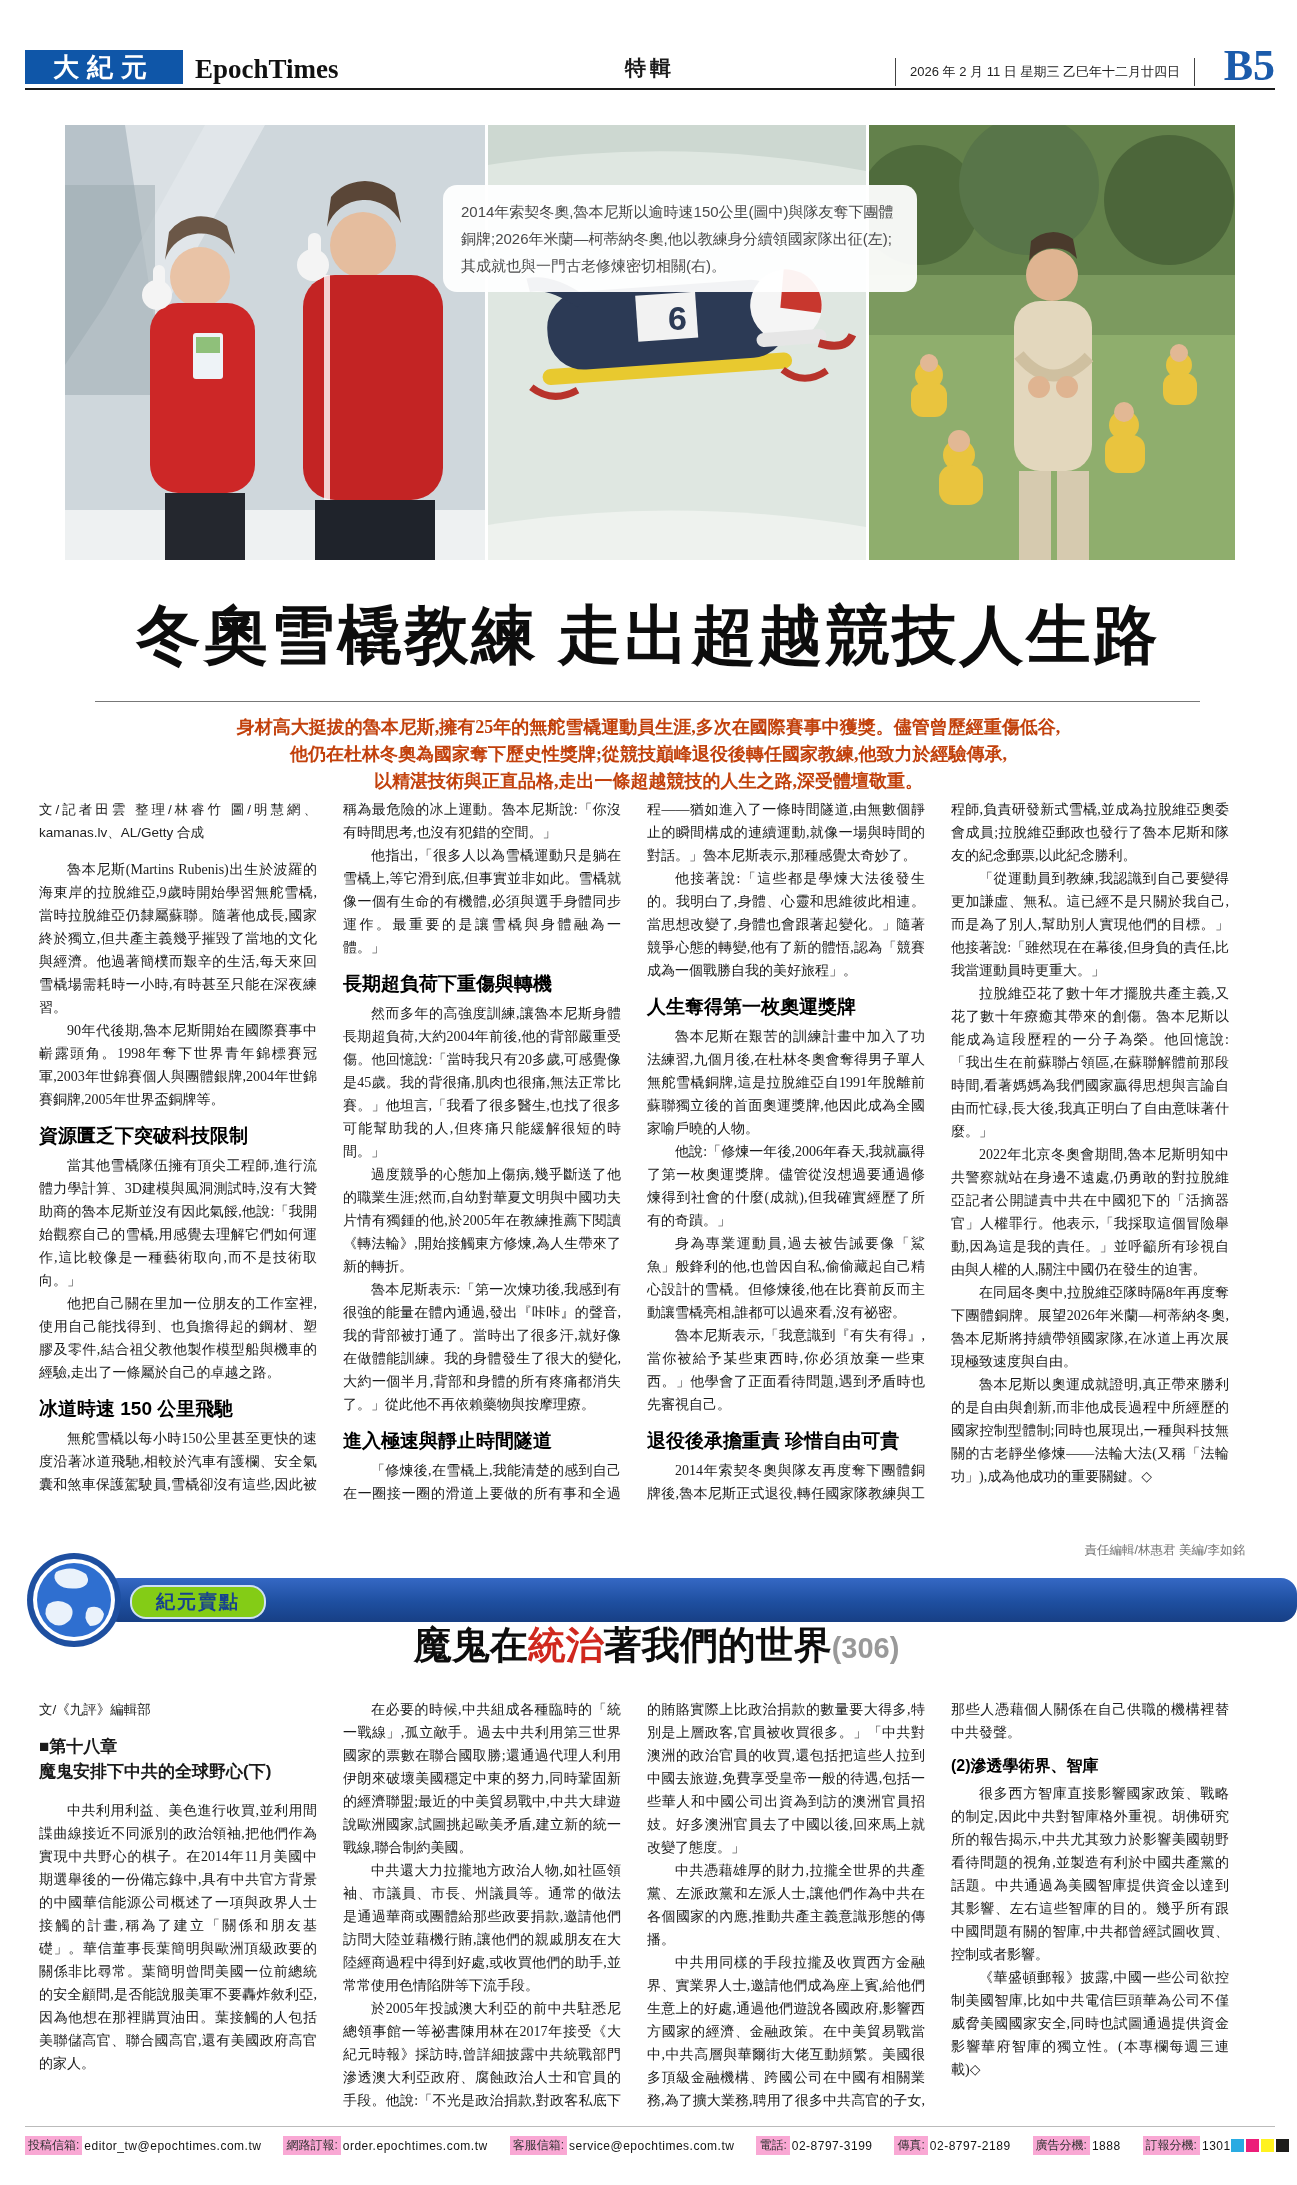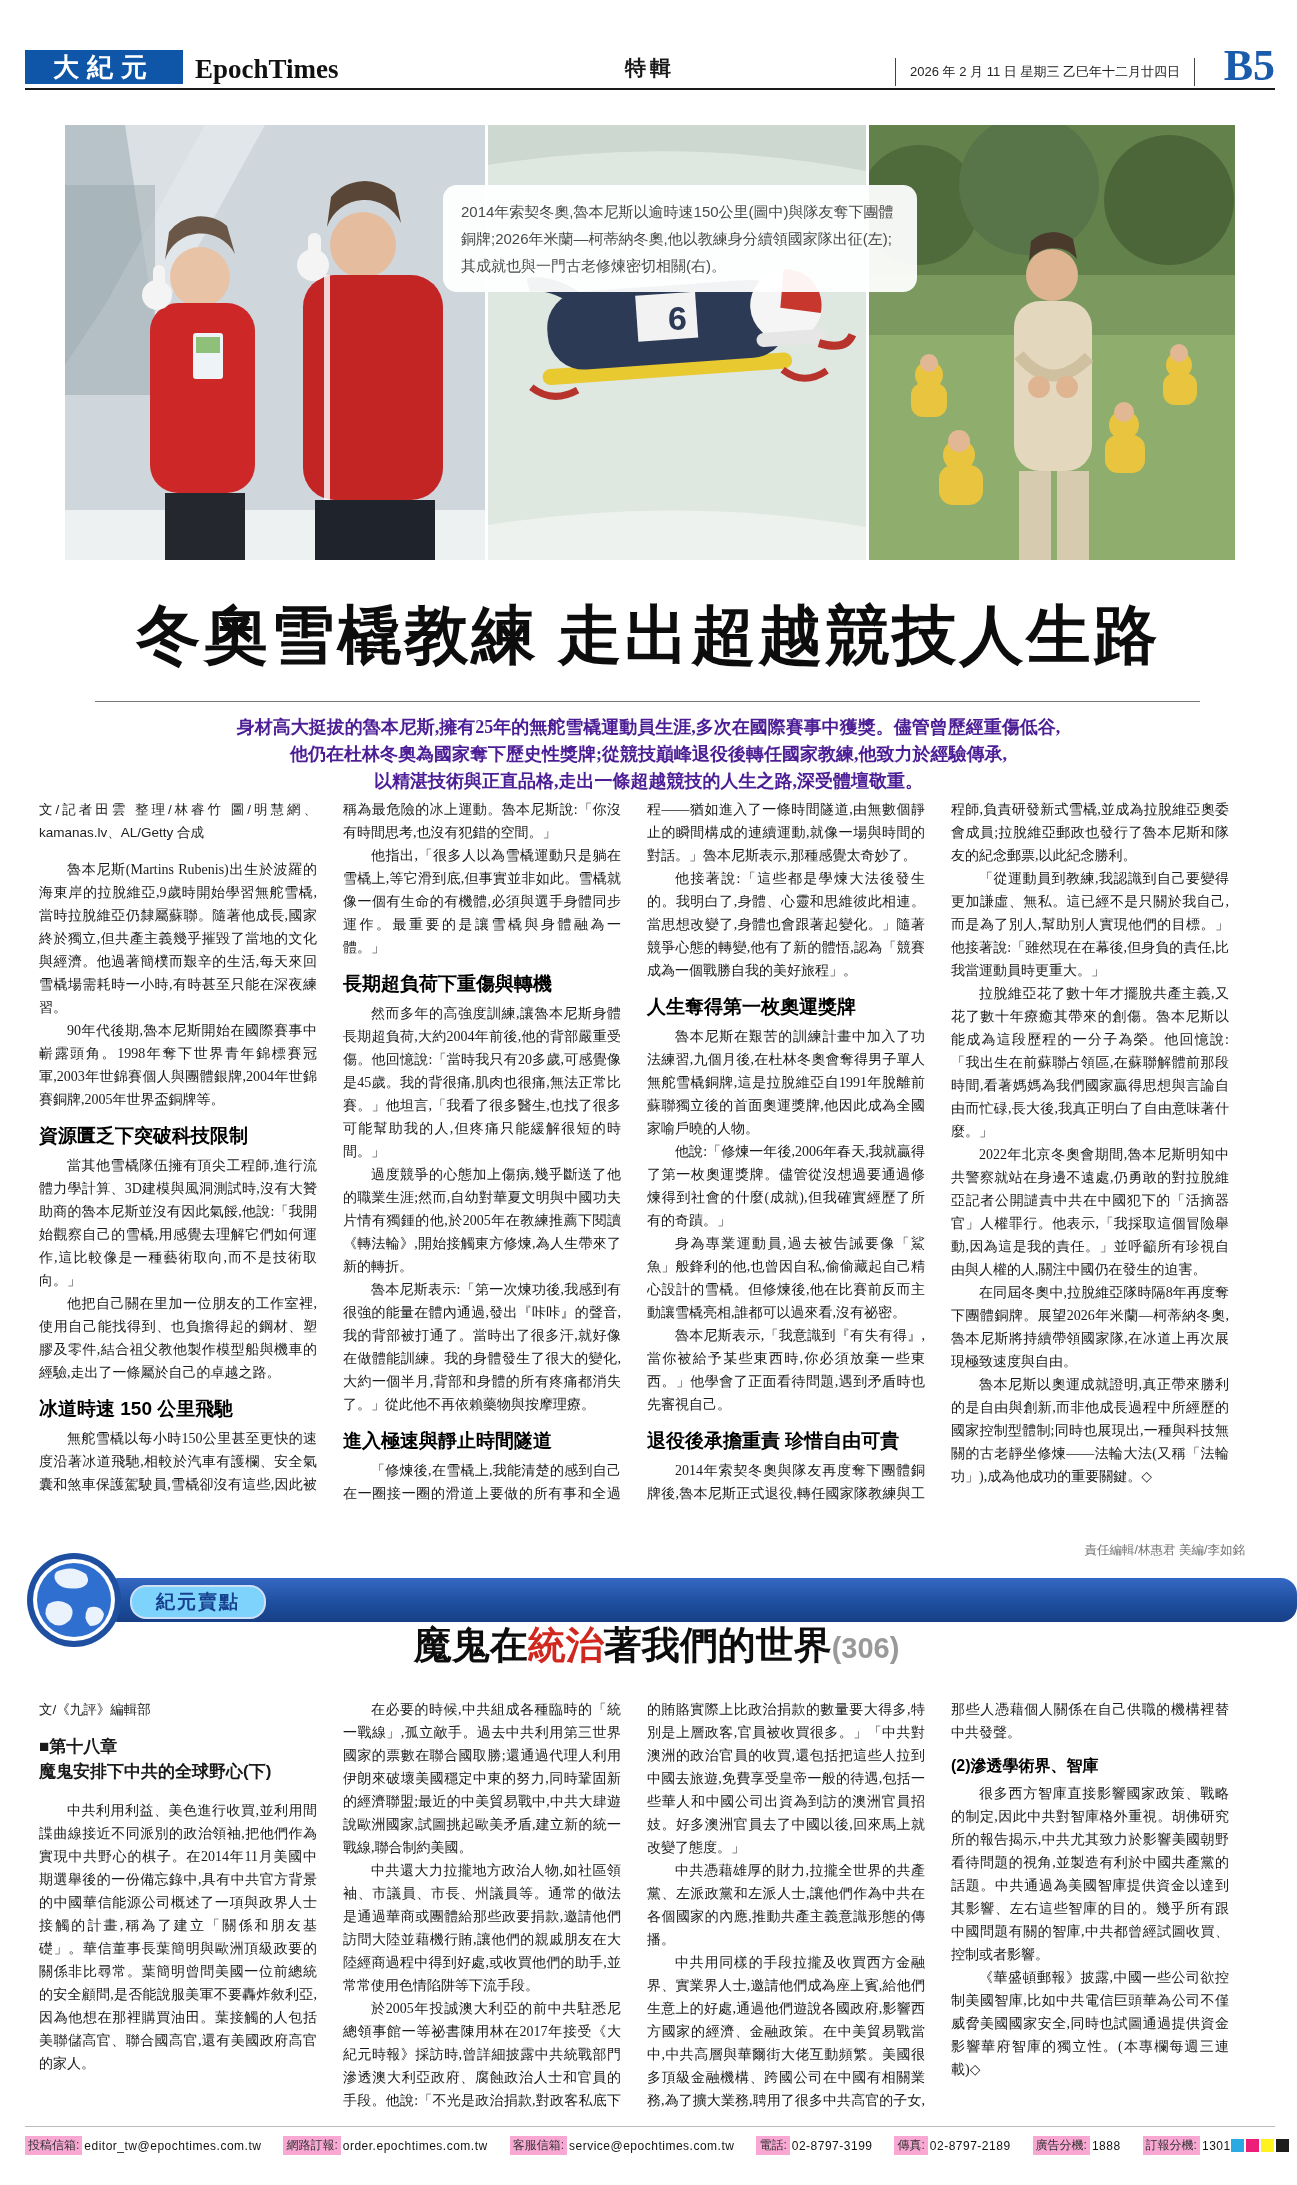--- a/index.html
+++ b/index.html
@@ -24,39 +24,39 @@
   .photo svg{display:block;width:100%;height:100%;}
   .caption-box{position:absolute;left:378px;top:60px;width:438px;background:rgba(255,255,255,.94);
                border-radius:14px;padding:13px 18px;font-size:15px;line-height:1.8;color:#4a4a4a;
                font-family:"Liberation Sans","DejaVu Sans",sans-serif;z-index:5;}
 
   
   .headline1{position:absolute;top:592px;left:0;width:100%;text-align:center;font-size:64px;font-weight:bold;
              letter-spacing:3px;color:#0d0d0d;margin:0;}
   .rule1{position:absolute;top:701px;left:95px;width:1105px;border-top:1px solid #777;}
   .lede{position:absolute;top:714px;left:0;width:100%;text-align:center;font-size:18px;font-weight:bold;
-        line-height:27px;color:#4c1d95;}
+        line-height:27px;color:#c2410c;}
   .body-flow{position:absolute;left:39px;width:1190px;column-count:4;column-gap:26px;column-fill:auto;
              font-size:14px;line-height:23px;text-align:justify;overflow:hidden;}
   #a1-body{top:798px;height:714px;}
   #a2-body{top:1698px;height:418px;}
   .para{margin:0;text-indent:2em;}
   .subhead{font-family:"Liberation Sans","DejaVu Sans",sans-serif;font-size:19px;font-weight:bold;margin:13px 0 7px;
            break-after:avoid;color:#000;}
   .subhead.small{font-size:16px;margin:10px 0 5px;}
   .flow-byline{margin:0 0 14px;text-indent:0;font-family:"Liberation Sans","DejaVu Sans",sans-serif;font-size:13.5px;color:#222;}
   .chapter-line{font-family:"Liberation Sans","DejaVu Sans",sans-serif;font-size:17px;font-weight:bold;margin:0 0 2px;}
   .chapter-line + .chapter-line{margin-bottom:16px;}
   .credit{position:absolute;top:1542px;right:52px;font-size:12.5px;color:#737373;
           font-family:"Liberation Sans","DejaVu Sans",sans-serif;}
 
   
   .section-bar{position:absolute;top:1578px;left:96px;width:1201px;height:44px;border-radius:22px 16px 16px 22px;
                background:linear-gradient(180deg,#3568c4 0%,#1e4fa0 55%,#173f85 100%);}
-  .badge-pill{position:absolute;top:1585px;left:130px;height:30px;padding:0 24px;background:#7dd3fc;border-radius:16px;
+  .badge-pill{position:absolute;top:1585px;left:130px;height:30px;padding:0 24px;background:#84cc16;border-radius:16px;
               border:2px solid #cfe0f5;display:flex;align-items:center;font-family:"Liberation Sans","DejaVu Sans",sans-serif;
               font-size:19px;font-weight:bold;color:#17418f;letter-spacing:2px;z-index:4;text-align:center;}
   .globe{position:absolute;top:1552px;left:26px;width:96px;height:96px;z-index:5;}
 
   
   .headline2{position:absolute;top:1612px;left:0;width:100%;text-align:center;margin:8px;
              font-family:"Liberation Sans","DejaVu Sans",sans-serif;font-size:38px;font-weight:bold;color:#0d0d0d;}
   .headline2 .red{color:#d0281e;}
   .headline2 .num{color:#999;font-size:29px;font-weight:bold;}
 

